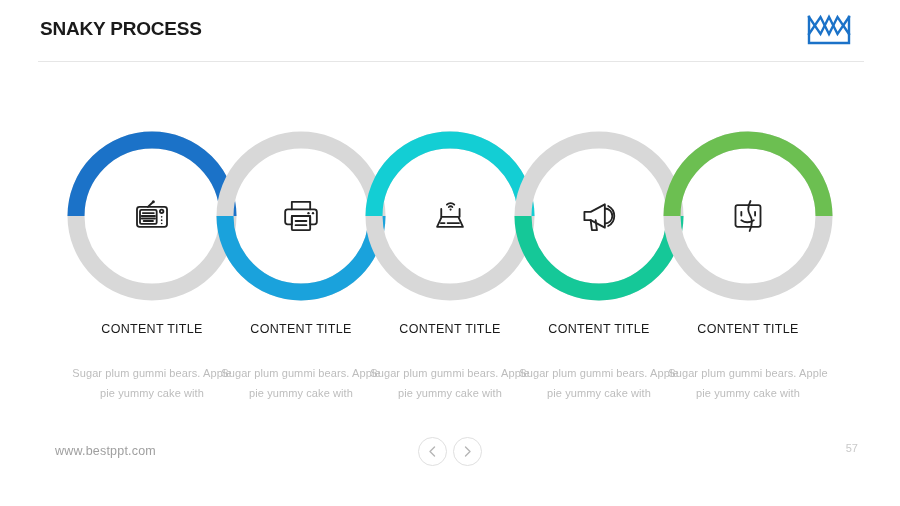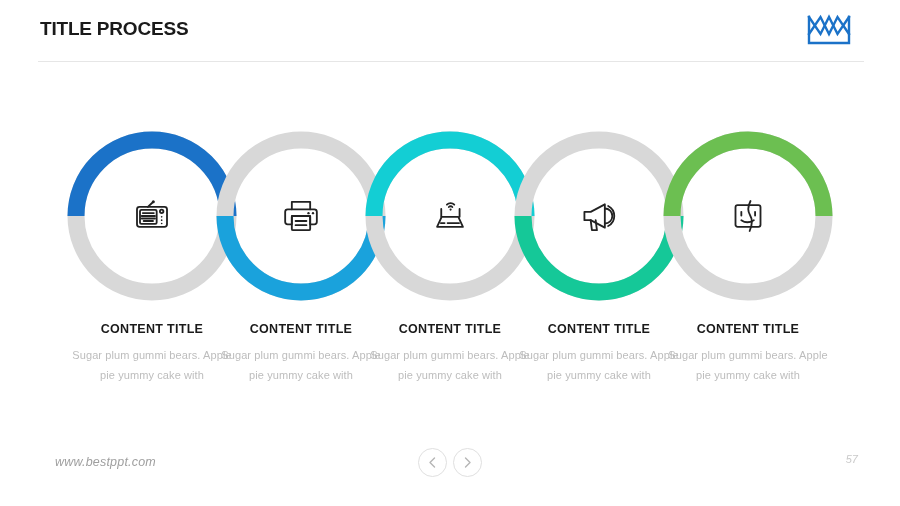--- a/index.html
+++ b/index.html
@@ -82,41 +82,40 @@
     height: 100px;
   }
   .text-col {
     position: absolute;
     top: 0;
     width: 180px;
     text-align: center;
   }
   .col-title {
     font-size: 12.5px;
-    font-weight: bold;
+    font-weight: normal;
     letter-spacing: 0.3px;
     color: #1a1a1a;
-    margin-bottom: 9px;
+    margin-bottom: 27px;
   }
   .col-body {
     font-size: 11px;
     line-height: 1.83;
     color: #bdbdbd;
     letter-spacing: 0.1px;
     padding: 0 8px;
   }
 
   
   .footer {
     position: absolute;
     left: 0;
-    top: 440px;
+    top: 429px;
     width: 900px;
     height: 51px;
-    font-style: italic;
   }
   .footer-url {
     position: absolute;
     left: 55px;
     top: 15px;
     font-size: 12.5px;
     color: #9f9f9f;
     letter-spacing: 0.2px;
   }
   .footer-page {
@@ -147,21 +146,21 @@
     box-sizing: border-box;
   }
   .nav-btn.prev { left: 0; }
   .nav-btn.next { left: 35px; }
   .nav-btn svg { display: block; }
 </style>
 </head>
 <body>
 
 <div class="header">
-  <div class="header-title">TITLE PROCESS</div>
+  <div class="header-title">SNAKY PROCESS</div>
   <div class="header-rule"></div>
   <div class="logo">
     <svg width="46" height="34" viewBox="0 0 46 34">
       <g fill="none" stroke="#1B72C8" stroke-width="2.4" stroke-linejoin="miter" stroke-linecap="square">
         <path d="M3 4 L3 30 L43 30 L43 4"></path>
         <path d="M3 4 L14.5 21 L23 4 L31.5 21 L43 4"></path>
         <path d="M3 21 L14.5 4 L23 21 L31.5 4 L43 21"></path>
       </g>
     </svg>
   </div>

